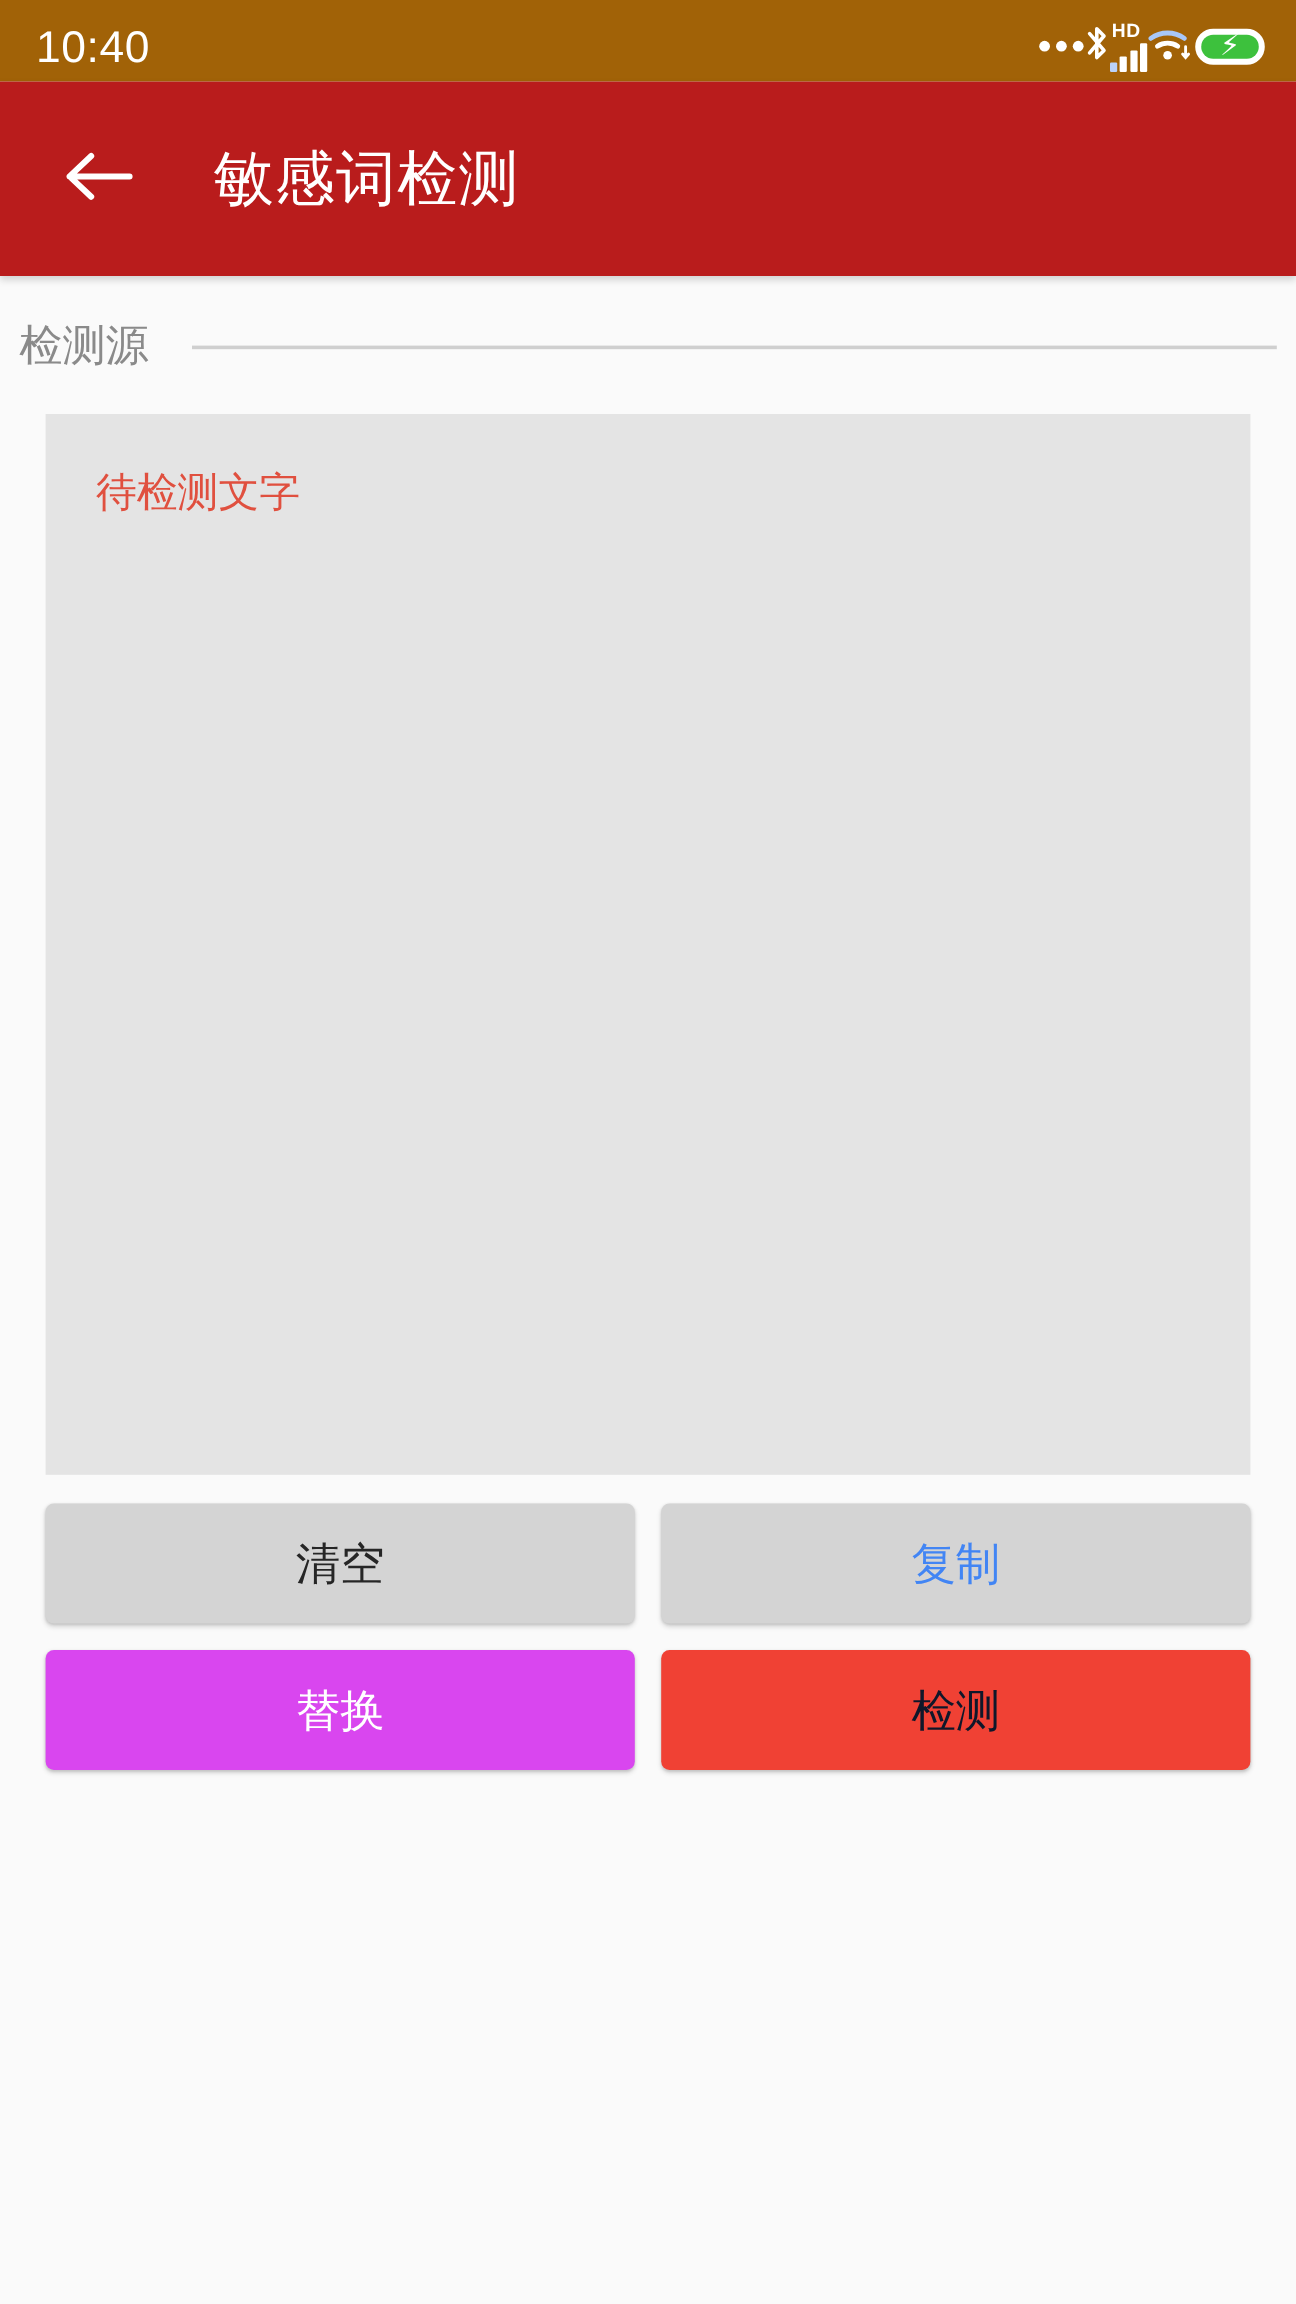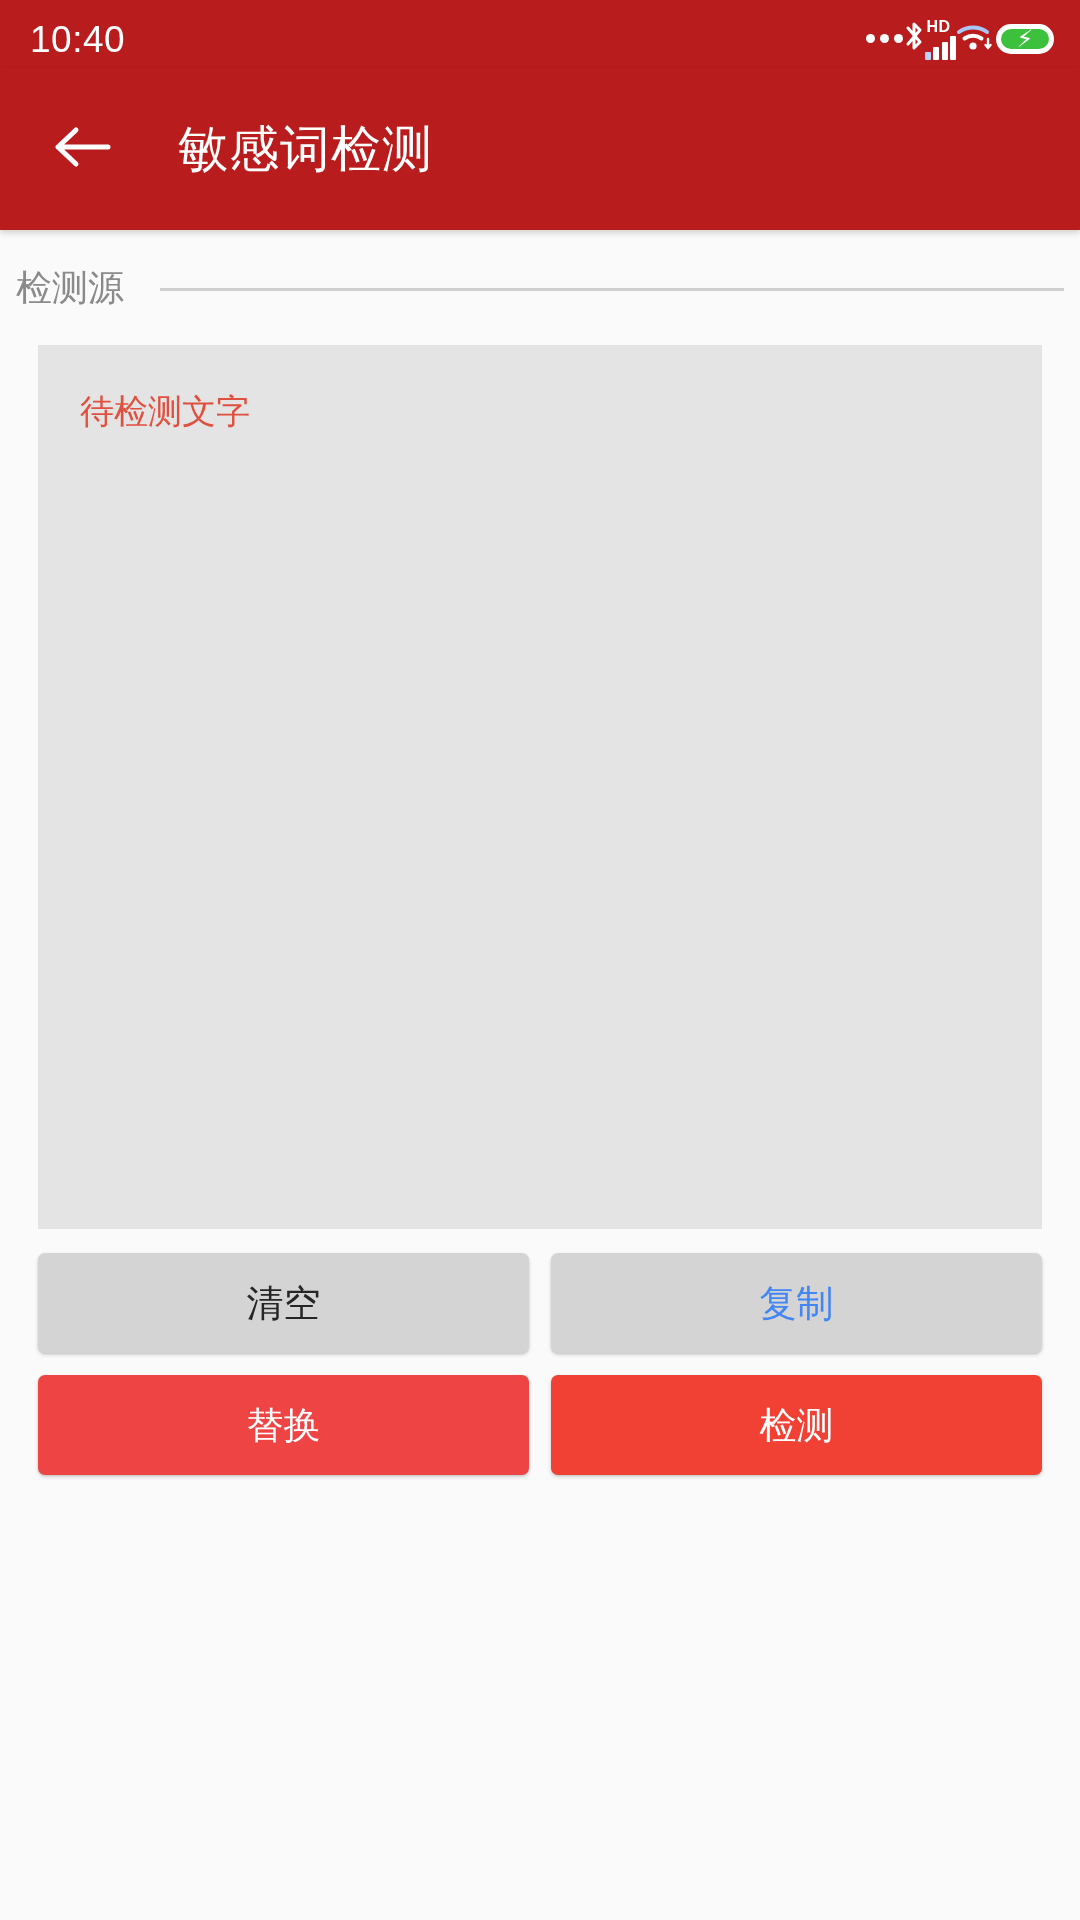--- a/index.html
+++ b/index.html
@@ -11,21 +11,21 @@
     height: 1920px;
     background: #FAFAFA;
     font-family: "Liberation Sans", "DejaVu Sans", sans-serif;
     overflow: hidden;
     position: relative;
   }
 
   
   .status-bar {
     height: 68px;
-    background: #b91c1c;
+    background: #a16207;
     display: flex;
     align-items: center;
     justify-content: space-between;
     padding: 10px 26px 0 30px;
     box-sizing: border-box;
   }
   .status-time {
     color: #FFFFFF;
     font-size: 37px;
     letter-spacing: 0.5px;
@@ -194,22 +194,22 @@
     justify-content: center;
     font-size: 37px;
     box-sizing: border-box;
     cursor: pointer;
     user-select: none;
     box-shadow: 0 2px 4px rgba(0,0,0,0.14), 0 1px 2px rgba(0,0,0,0.10);
     line-height: 1;
   }
   .btn-gray-dark  { background: #D4D4D4; color: #262626; }
   .btn-gray-blue  { background: #D4D4D4; color: #4285F4; }
-  .btn-blue       { background: #ef4444; color: #FFFFFF; }
-  .btn-red        { background: #F04134; color: #ffffff; }
+  .btn-blue       { background: #d946ef; color: #FFFFFF; }
+  .btn-red        { background: #F04134; color: #0f172a; }
 </style>
 </head>
 <body>
 
 <div class="status-bar">
   <div class="status-time">10:40</div>
   <div class="status-icons">
 
     <span class="dots-icon">
       <i></i>

